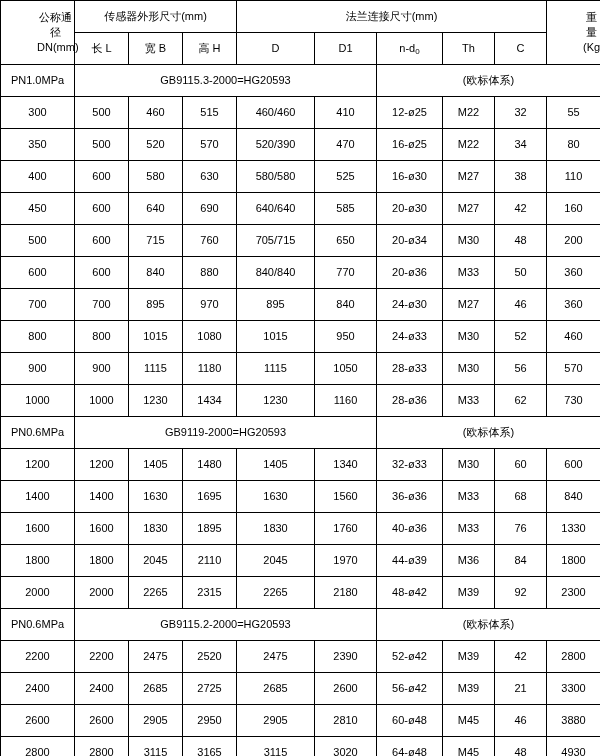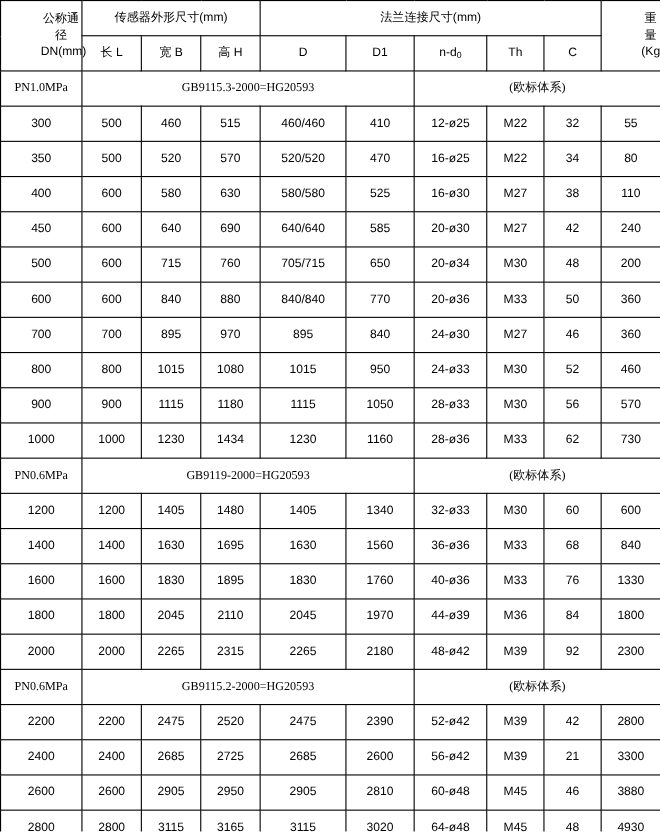--- a/index.html
+++ b/index.html
@@ -65,21 +65,21 @@
   .data-row td {
     height: 30.5px;
     font-size: 11.5px;
   }
   sub {
     font-size: 8px;
     vertical-align: baseline;
     position: relative;
     top: 2px;
   }
-  .nowrap { white-space: nowrap; font-family: Liberation Serif, serif; }
+  .nowrap { white-space: nowrap; }
 </style>
 </head>
 <body>
 
 <table id="spec-table">
   <colgroup>
     <col style="width:74px">
     <col style="width:54px">
     <col style="width:54px">
     <col style="width:54px">
@@ -129,21 +129,21 @@
       <td>12-ø25</td>
       <td>M22</td>
       <td>32</td>
       <td>55</td>
     </tr>
     <tr class="data-row">
       <td>350</td>
       <td>500</td>
       <td>520</td>
       <td>570</td>
-      <td>520/520</td>
+      <td>520/390</td>
       <td>470</td>
       <td>16-ø25</td>
       <td>M22</td>
       <td>34</td>
       <td>80</td>
     </tr>
     <tr class="data-row">
       <td>400</td>
       <td>600</td>
       <td>580</td>
@@ -158,21 +158,21 @@
     <tr class="data-row">
       <td>450</td>
       <td>600</td>
       <td>640</td>
       <td>690</td>
       <td>640/640</td>
       <td>585</td>
       <td>20-ø30</td>
       <td>M27</td>
       <td>42</td>
-      <td>240</td>
+      <td>160</td>
     </tr>
     <tr class="data-row">
       <td>500</td>
       <td>600</td>
       <td>715</td>
       <td>760</td>
       <td>705/715</td>
       <td>650</td>
       <td>20-ø34</td>
       <td>M30</td>

